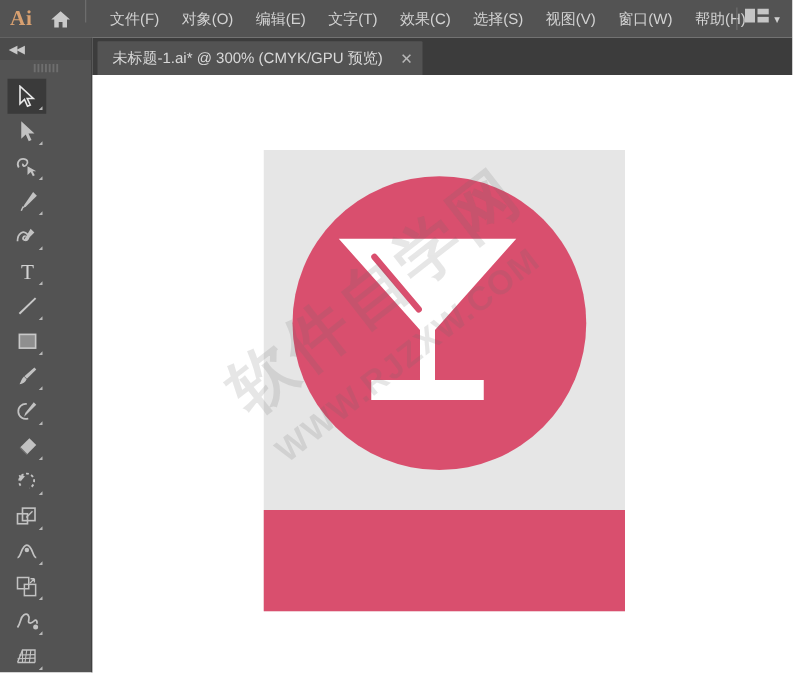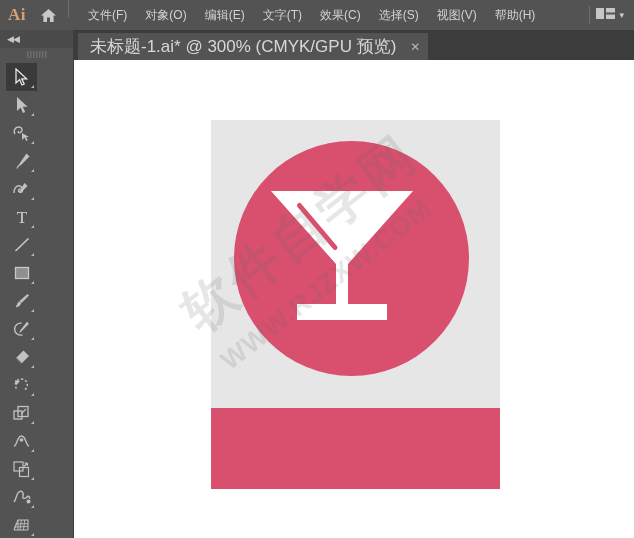--- a/index.html
+++ b/index.html
@@ -36,21 +36,21 @@
   
   .tabbar{
     position:absolute; left:74px; top:30px; width:560px; height:30px;
     background:#3c3c3c;
   }
   .doc-tab{
     position:absolute; left:4px; top:3px; height:27px;
     background:#535353; display:flex; align-items:center;
     padding:0 8px 0 12px; border-top-left-radius:1px; border-top-right-radius:1px;
   }
-  .doc-tab-label{ color:#d8d8d8; font-size:17px; white-space:nowrap; }
+  .doc-tab-label{ color:#d8d8d8; font-size:12px; white-space:nowrap; }
   .doc-tab-close{ color:#b8b8b8; font-size:12px; margin-left:14px; cursor:pointer; line-height:1; }
 
   
   .toolpanel{
     position:absolute; left:0; top:30px; width:74px; height:508px;
     background:#535353; border-right:1px solid #3c3c3c;
   }
   .tp-collapse{
     height:18px; display:flex; align-items:center; padding-left:7px;
     color:#c8c8c8; font-size:9px; letter-spacing:-1px; cursor:pointer;
@@ -123,20 +123,21 @@
     <div class="mb-sep"></div>
 
     <div class="menu-items">
       <div class="menu-item">文件(F)</div>
       <div class="menu-item">对象(O)</div>
       <div class="menu-item">编辑(E)</div>
       <div class="menu-item">文字(T)</div>
       <div class="menu-item">效果(C)</div>
       <div class="menu-item">选择(S)</div>
       <div class="menu-item">视图(V)</div>
+      <div class="menu-item">窗口(W)</div>
       <div class="menu-item">帮助(H)</div>
     </div>
 
     <div class="mb-right">
       <div class="mb-sep"></div>
       <div class="ws-icon">
         <span>
           <svg width="20" height="13" viewBox="0 0 20 13">
             <rect x="0" y="1" width="8" height="11" fill="#c6c6c6"></rect>
             <rect x="10" y="1" width="9" height="4.5" fill="#c6c6c6"></rect>

